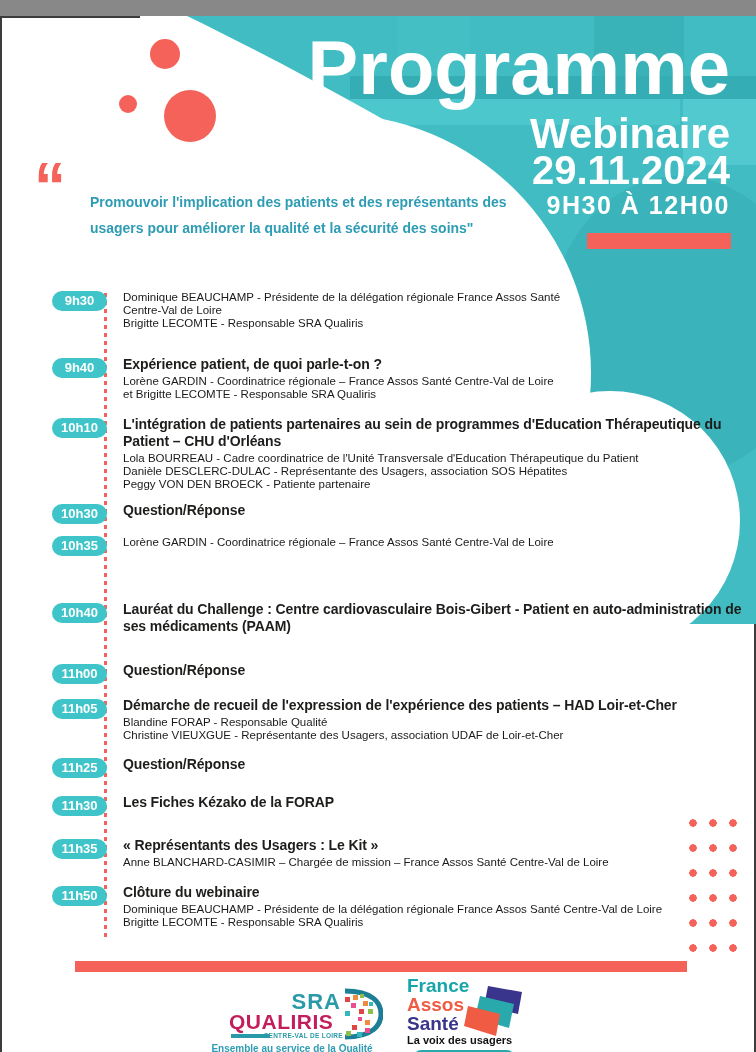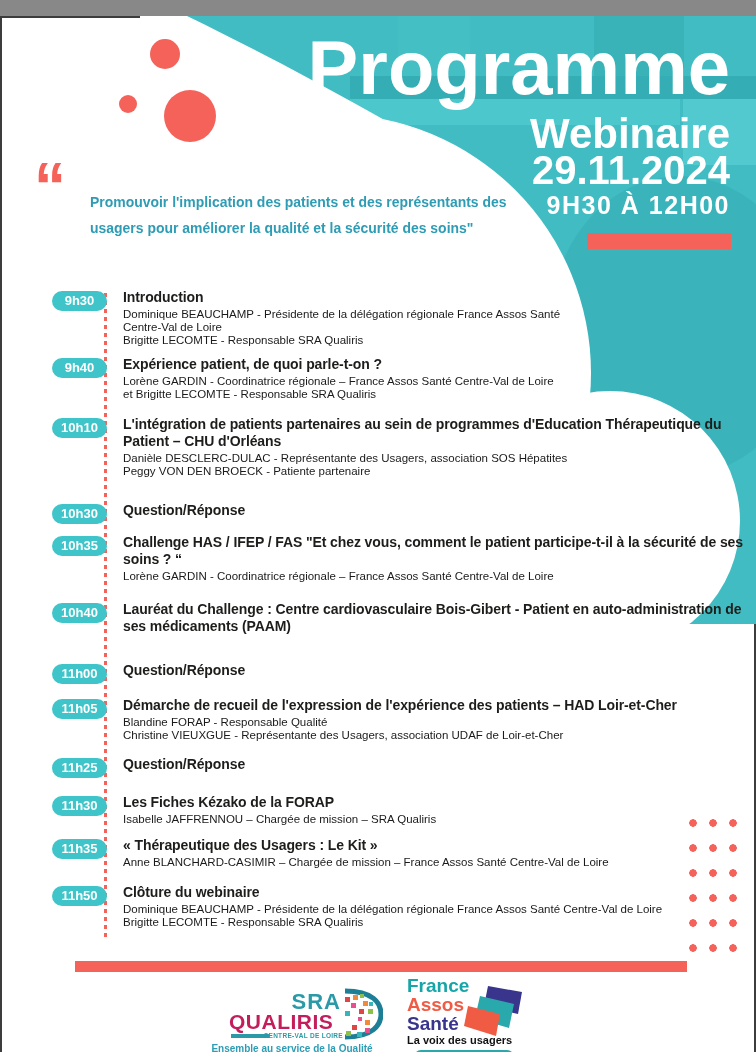--- a/index.html
+++ b/index.html
@@ -93,21 +93,20 @@
   <div id="quote-text">
     <div>Promouvoir l'implication des patients et des représentants des</div>
     <div>usagers pour améliorer la qualité et la sécurité des soins"</div>
   </div>
 
   <div id="dashline"></div>
   <div id="schedule">
   <div class="row" style="top: 275px;">
     <span class="pill">9h30</span>
     <div class="row-text">
-      <div class="row-title">Introduction</div>
       <div class="row-speakers">
             <div class="speaker">Dominique BEAUCHAMP - Présidente de la délégation régionale France Assos Santé</div>
             <div class="speaker">Centre-Val de Loire</div>
             <div class="speaker">Brigitte LECOMTE - Responsable SRA Qualiris</div>
           </div>
     </div>
   </div>
 
   <div class="row" style="top: 342px;">
     <span class="pill">9h40</span>
@@ -118,38 +117,38 @@
             <div class="speaker">et Brigitte LECOMTE - Responsable SRA Qualiris</div>
           </div>
     </div>
   </div>
 
   <div class="row" style="top: 402px;">
     <span class="pill">10h10</span>
     <div class="row-text">
       <div class="row-title">L'intégration de patients partenaires au sein de programmes d'Education Thérapeutique du Patient – CHU d'Orléans</div>
       <div class="row-speakers">
+            <div class="speaker">Lola BOURREAU - Cadre coordinatrice de l'Unité Transversale d'Education Thérapeutique du Patient</div>
             <div class="speaker">Danièle DESCLERC-DULAC - Représentante des Usagers, association SOS Hépatites</div>
             <div class="speaker">Peggy VON DEN BROECK - Patiente partenaire</div>
           </div>
     </div>
   </div>
 
   <div class="row" style="top: 488px;">
     <span class="pill">10h30</span>
     <div class="row-text">
       <div class="row-title">Question/Réponse</div>
       <div class="row-speakers"></div>
     </div>
   </div>
 
   <div class="row" style="top: 520px;">
     <span class="pill">10h35</span>
     <div class="row-text">
-      <div class="row-title">Challenge HAS / IFEP / FAS "Et chez vous, comment le patient participe-t-il à la sécurité de ses soins ? “</div>
       <div class="row-speakers">
             <div class="speaker">Lorène GARDIN - Coordinatrice régionale – France Assos Santé Centre-Val de Loire</div>
           </div>
     </div>
   </div>
 
   <div class="row" style="top: 587px;">
     <span class="pill">10h40</span>
     <div class="row-text">
       <div class="row-title">Lauréat du Challenge : Centre cardiovasculaire Bois-Gibert - Patient en auto-administration de ses médicaments (PAAM)</div>
@@ -180,30 +179,27 @@
     <div class="row-text">
       <div class="row-title">Question/Réponse</div>
       <div class="row-speakers"></div>
     </div>
   </div>
 
   <div class="row" style="top: 780px;">
     <span class="pill">11h30</span>
     <div class="row-text">
       <div class="row-title">Les Fiches Kézako de la FORAP</div>
-      <div class="row-speakers">
-            <div class="speaker">Isabelle JAFFRENNOU – Chargée de mission – SRA Qualiris</div>
-          </div>
     </div>
   </div>
 
   <div class="row" style="top: 823px;">
     <span class="pill">11h35</span>
     <div class="row-text">
-      <div class="row-title">« Thérapeutique des Usagers : Le Kit »</div>
+      <div class="row-title">« Représentants des Usagers : Le Kit »</div>
       <div class="row-speakers">
             <div class="speaker">Anne BLANCHARD-CASIMIR – Chargée de mission – France Assos Santé Centre-Val de Loire</div>
           </div>
     </div>
   </div>
 
   <div class="row" style="top: 870px;">
     <span class="pill">11h50</span>
     <div class="row-text">
       <div class="row-title">Clôture du webinaire</div>

